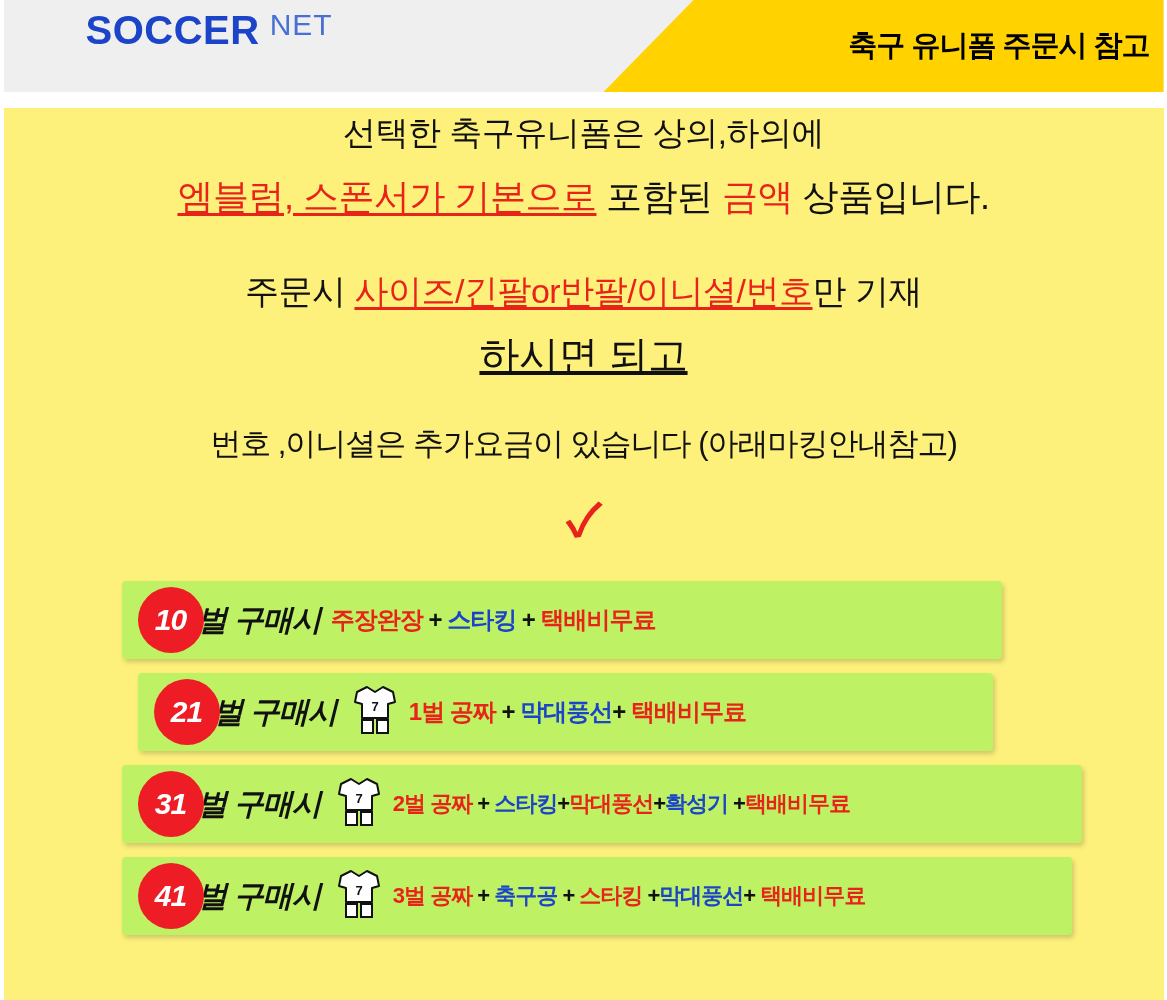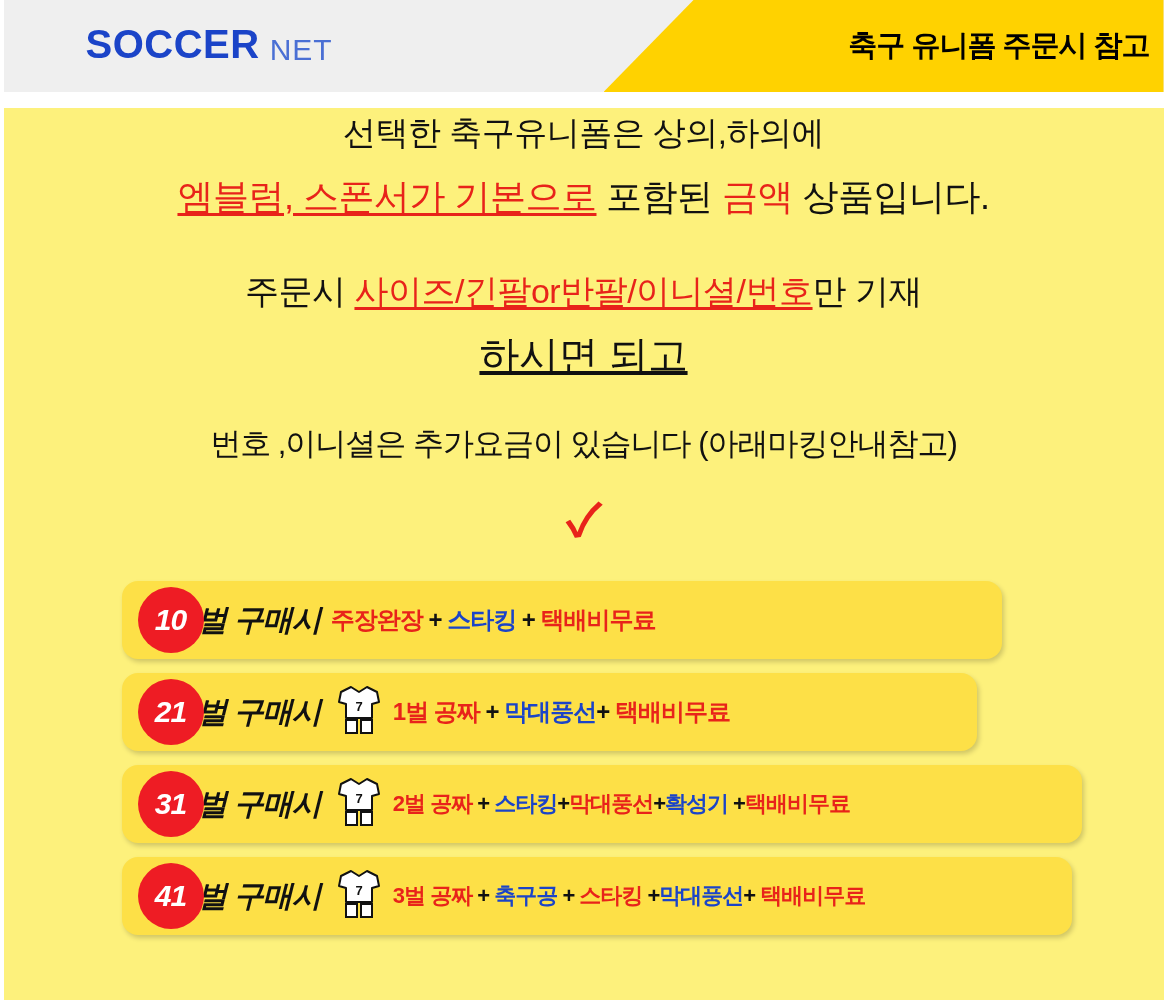--- a/index.html
+++ b/index.html
@@ -26,23 +26,23 @@
     position: relative;
     height: 92px;
     width: 1160px;
     margin: 0 auto;
     background: #efefef;
     overflow: hidden;
   }
   .brand {
     position: absolute;
     left: 82px;
-    top: 22px;
-    display: flex;
-    align-items: flex-end;
+    top: 8px;
+    display: flex;
+    align-items: flex-start;
     gap: 10px;
     white-space: nowrap;
   }
   .brand-soccer {
     font-size: 40px;
     font-weight: bold;
     color: #1b44c8;
     letter-spacing: 0.5px;
   }
   .brand-net {
@@ -142,30 +142,30 @@
   }
 
   
   .promo-list {
     margin-top: 34px;
     padding-left: 118px;
     padding-right: 118px;
   }
   .promo-row {
     position: relative;
-    background: #fde047;
-    border-radius: 16px;
+    background: #bef264;
+    border-radius: 4px;
     height: 78px;
     margin-bottom: 14px;
     display: flex;
     align-items: center;
     box-shadow: 2px 3px 5px rgba(0,0,0,0.18);
   }
   .promo-row.w1 { width: 880px; }
-  .promo-row.w2 { width: 855px; }
+  .promo-row.w2 { width: 855px; margin-left: 16px; }
   .promo-row.w3 { width: 960px; }
   .promo-row.w4 { width: 950px; }
 
   .qty-badge {
     position: relative;
     margin-left: 16px;
     width: 66px;
     height: 66px;
     border-radius: 50%;
     background: #ee1c24;

